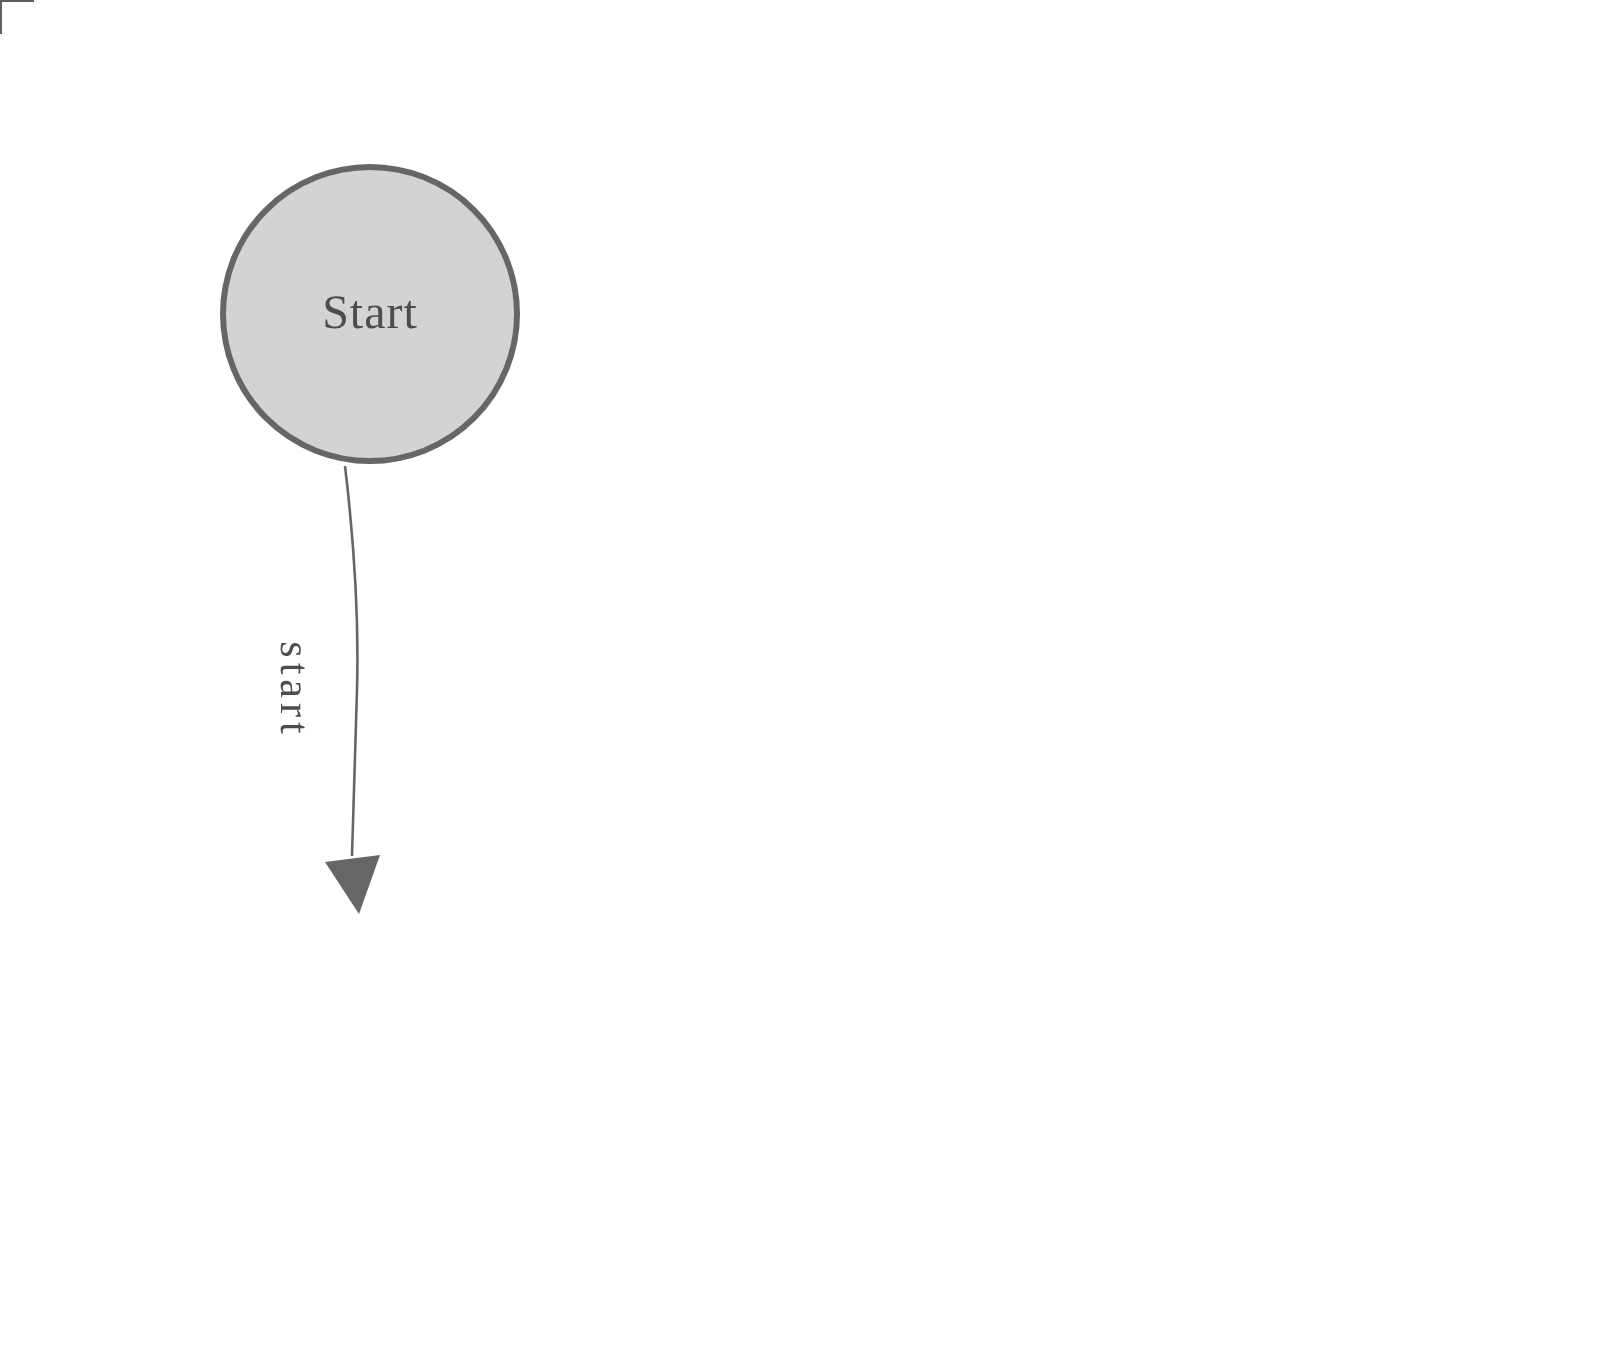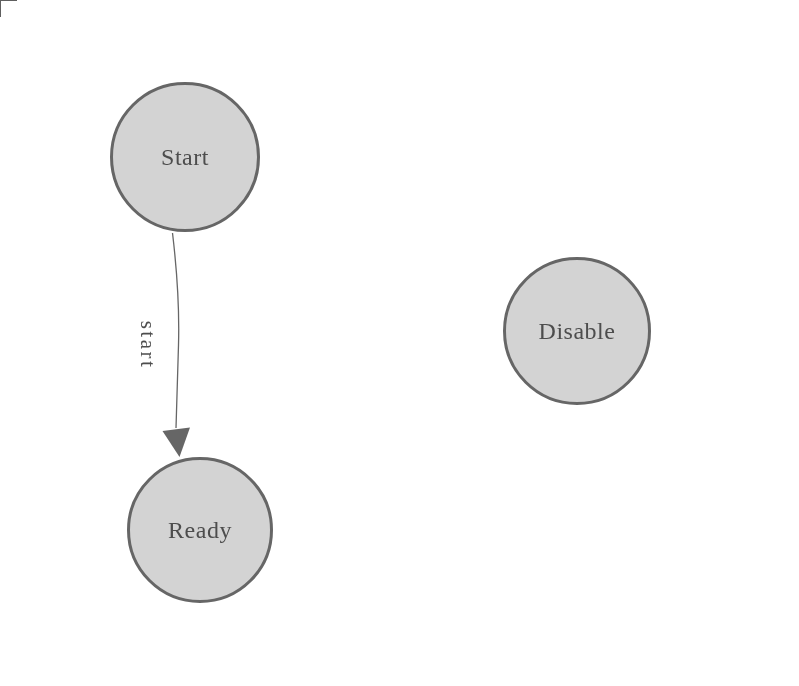--- a/index.html
+++ b/index.html
@@ -76,21 +76,15 @@
     <path d="M 172.5 233 C 177.5 275 179.5 310 178.5 345 C 177.5 380 176.5 408 176 428" fill="none" stroke="#666666" stroke-width="1.3"></path>
     <polygon points="162.5,431 190,427.5 179.5,457" fill="#666666"></polygon>
   </svg>
 
   <div class="edge-label">start</div>
 
   <div class="state-node" id="node-start">
     <span class="node-label">Start</span>
   </div>
 
-  <div class="state-node" id="node-ready">
-    <span class="node-label">Ready</span>
-  </div>
 
-  <div class="state-node" id="node-disable">
-    <span class="node-label">Disable</span>
-  </div>
 
 </div>
 
 </body></html>

